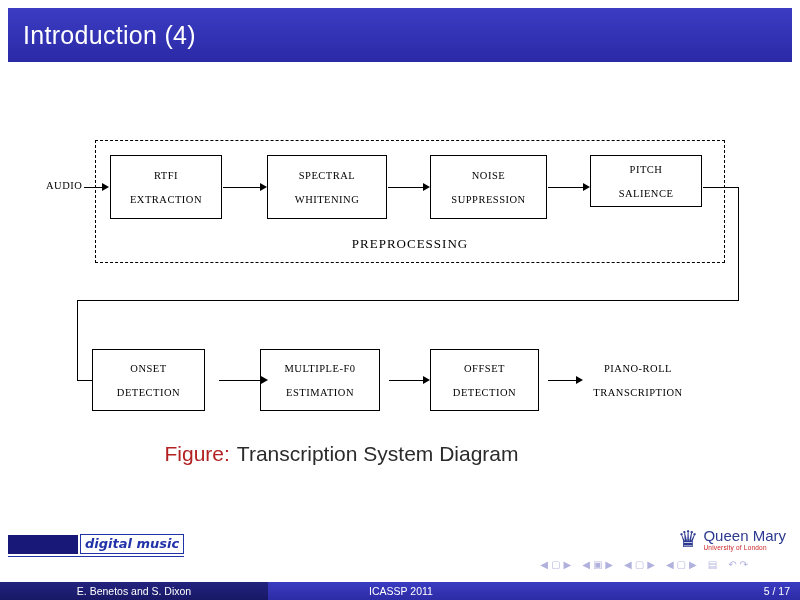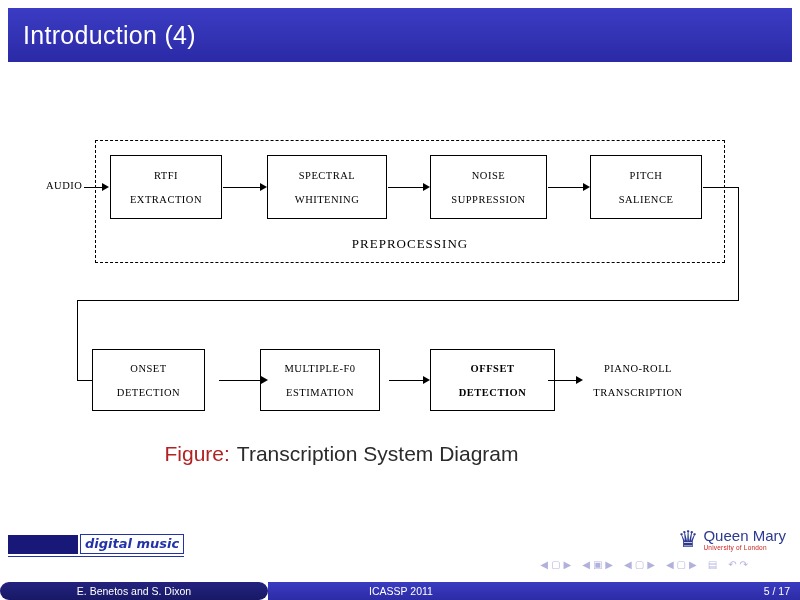--- a/index.html
+++ b/index.html
@@ -65,21 +65,21 @@
     gap:3px; font-family:"DejaVu Sans", sans-serif; font-size:10px;
     color:rgba(60,60,170,0.40); line-height:1;
   }
   .navbar .grp { margin-left:8px; }
   
   .footline {
     position:absolute; left:0; bottom:0; width:800px; height:18px;
     display:flex; color:#ffffff; font-size:10.5px;
   }
   .footseg { display:flex; align-items:center; justify-content:center; height:100%; }
-  .fs1 { width:33.5%; background:linear-gradient(180deg,#23237f 0%,#181866 100%);border-radius:9px; }
+  .fs1 { width:33.5%; background:linear-gradient(180deg,#23237f 0%,#181866 100%); }
   .fs2 { width:33.25%; background:linear-gradient(180deg,#3b3bc2 0%,#2c2ca6 100%); }
   .fs3 { flex:1; background:linear-gradient(180deg,#3b3bc2 0%,#2c2ca6 100%); justify-content:flex-end; padding-right:10px; }
 </style>
 </head>
 <body>
 
 <div class="frametitle">
   <span>Introduction (4)</span>
 </div>
 
@@ -95,21 +95,21 @@
   <span>EXTRACTION</span>
 </div>
 <div class="dbox" style="left:267px; top:155px; width:120px; height:64px;">
   <span>SPECTRAL</span>
   <span>WHITENING</span>
 </div>
 <div class="dbox" style="left:430px; top:155px; width:117px; height:64px;">
   <span>NOISE</span>
   <span>SUPPRESSION</span>
 </div>
-<div class="dbox" style="left:590px; top:155px; width:112px; height:64px;">
+<div class="dbox" style="left:590px; top:155px; width:112px; height:52px;">
   <span>PITCH</span>
   <span>SALIENCE</span>
 </div>
 
 <div class="hline" style="left:223px; top:187px; width:37px;"></div>
 <div class="ah" style="left:260px; top:183px;"></div>
 <div class="hline" style="left:388px; top:187px; width:35px;"></div>
 <div class="ah" style="left:423px; top:183px;"></div>
 <div class="hline" style="left:548px; top:187px; width:35px;"></div>
 <div class="ah" style="left:583px; top:183px;"></div>
@@ -122,21 +122,21 @@
 <div class="ah" style="left:98px; top:376px;"></div>
 
 <div class="dbox" style="left:92px; top:349px; width:113px; height:62px;">
   <span>ONSET</span>
   <span>DETECTION</span>
 </div>
 <div class="dbox" style="left:260px; top:349px; width:120px; height:62px;">
   <span>MULTIPLE-F0</span>
   <span>ESTIMATION</span>
 </div>
-<div class="dbox" style="left:430px; top:349px; width:125px; height:62px;font-weight:bold;">
+<div class="dbox" style="left:430px; top:349px; width:109px; height:62px;">
   <span>OFFSET</span>
   <span>DETECTION</span>
 </div>
 
 <div class="hline" style="left:219px; top:380px; width:42px;"></div>
 <div class="ah" style="left:261px; top:376px;"></div>
 <div class="hline" style="left:389px; top:380px; width:34px;"></div>
 <div class="ah" style="left:423px; top:376px;"></div>
 <div class="hline" style="left:548px; top:380px; width:28px;"></div>
 <div class="ah" style="left:576px; top:376px;"></div>

